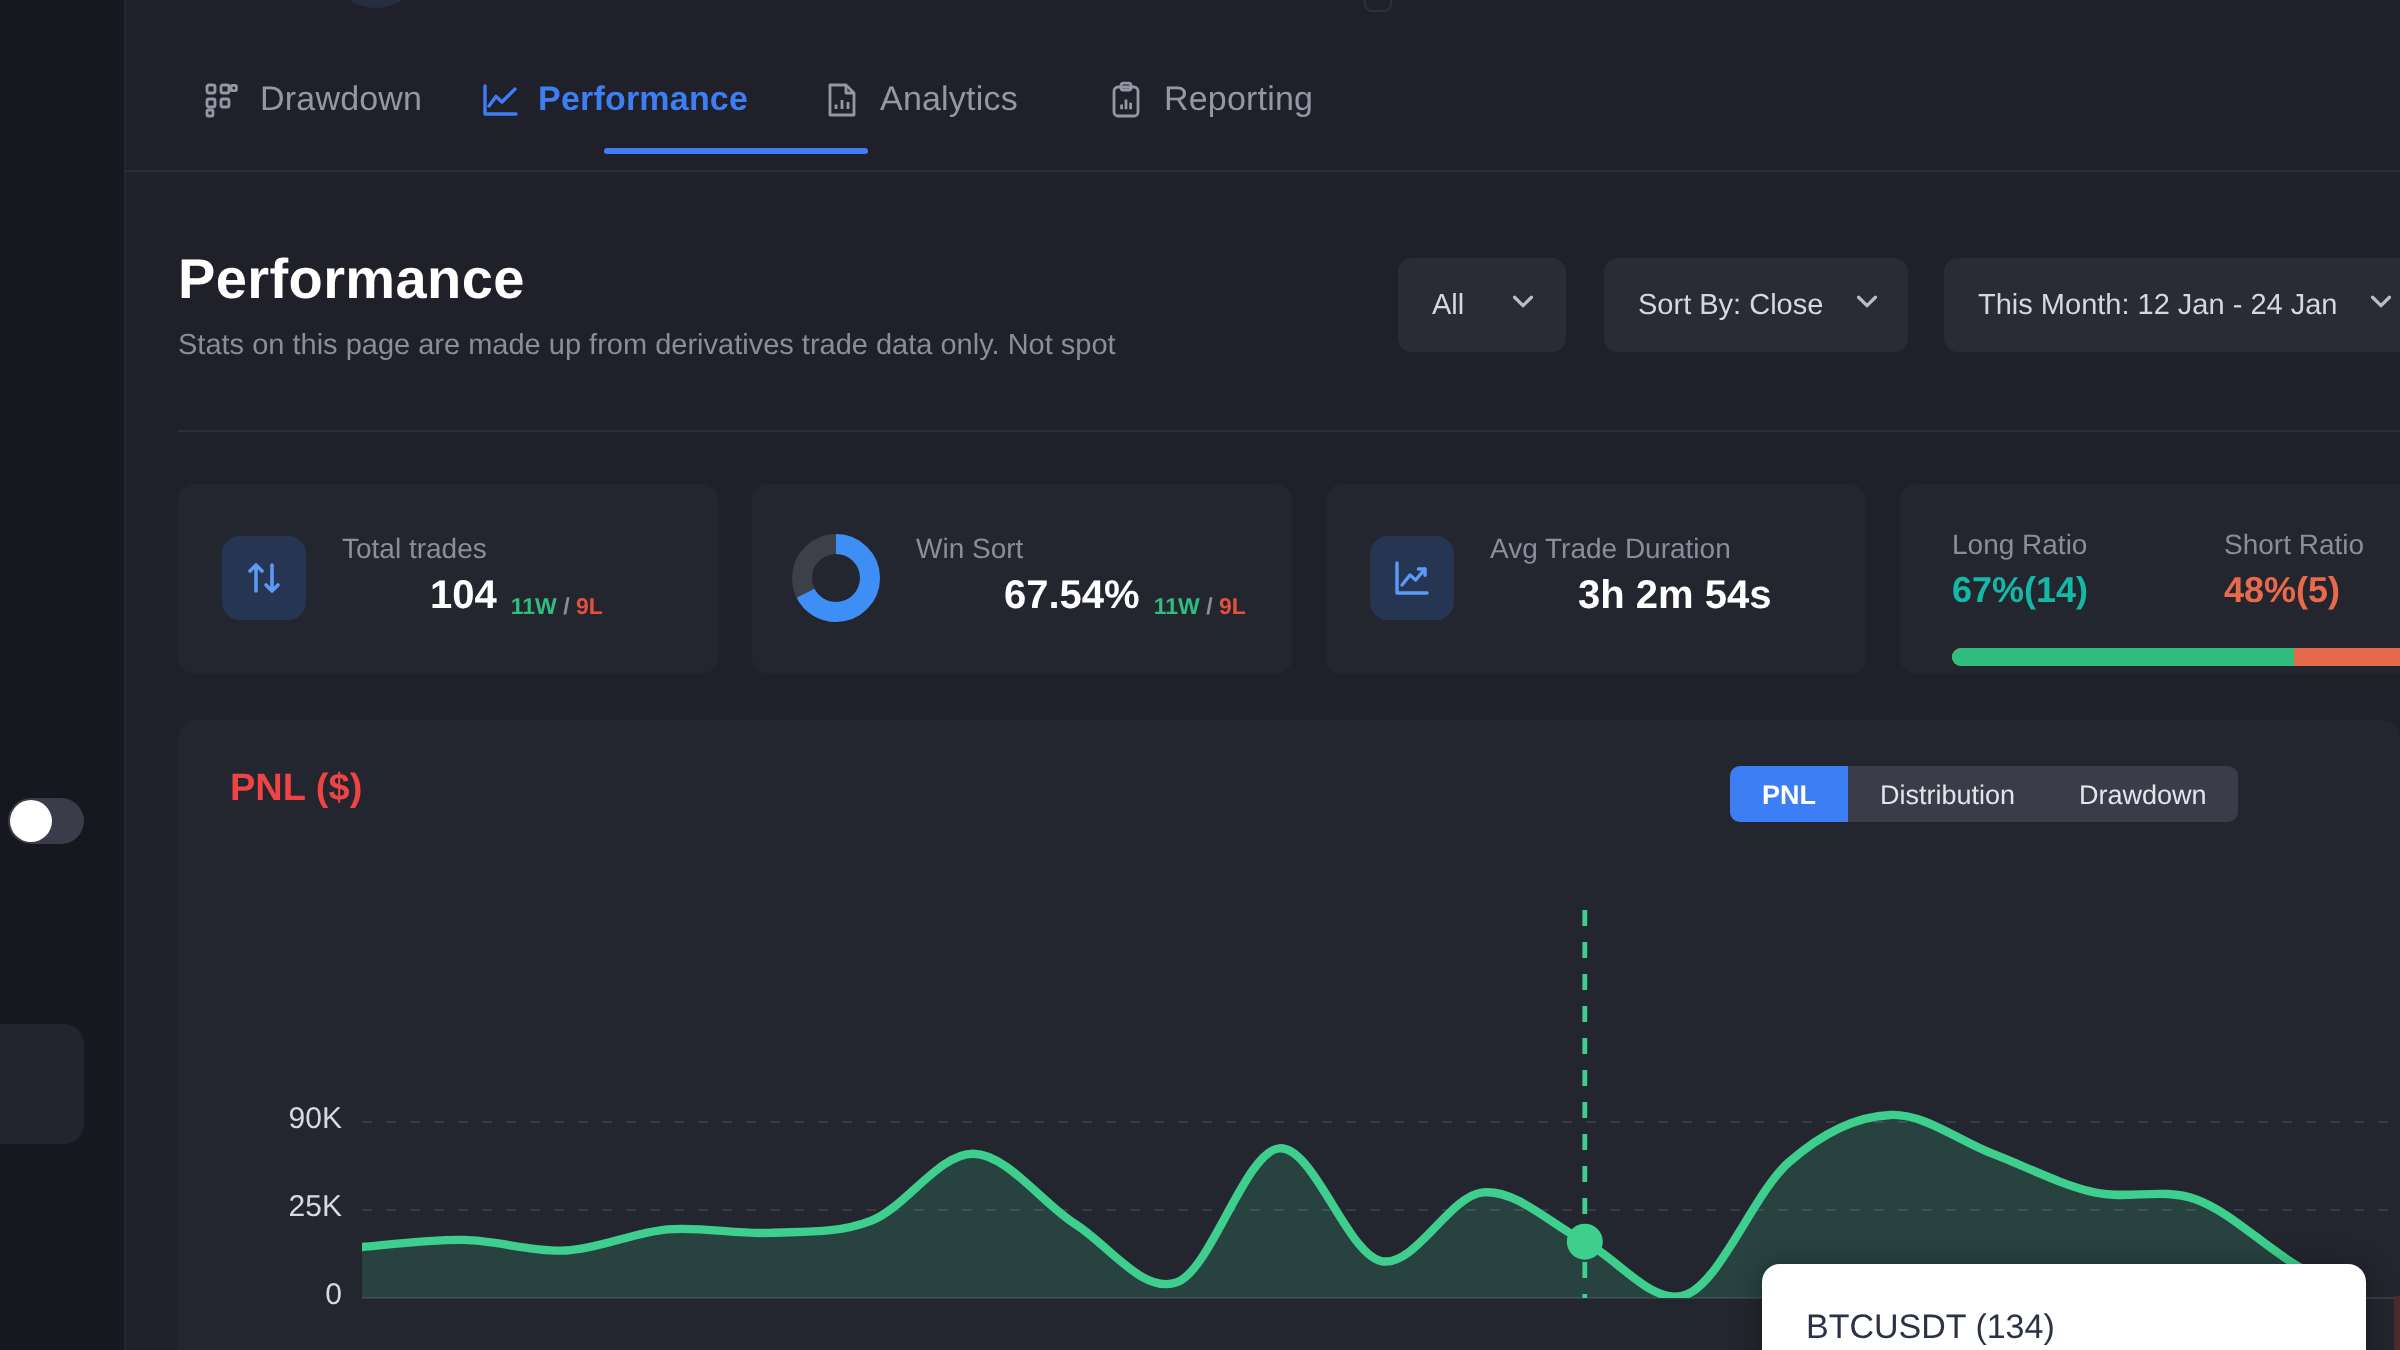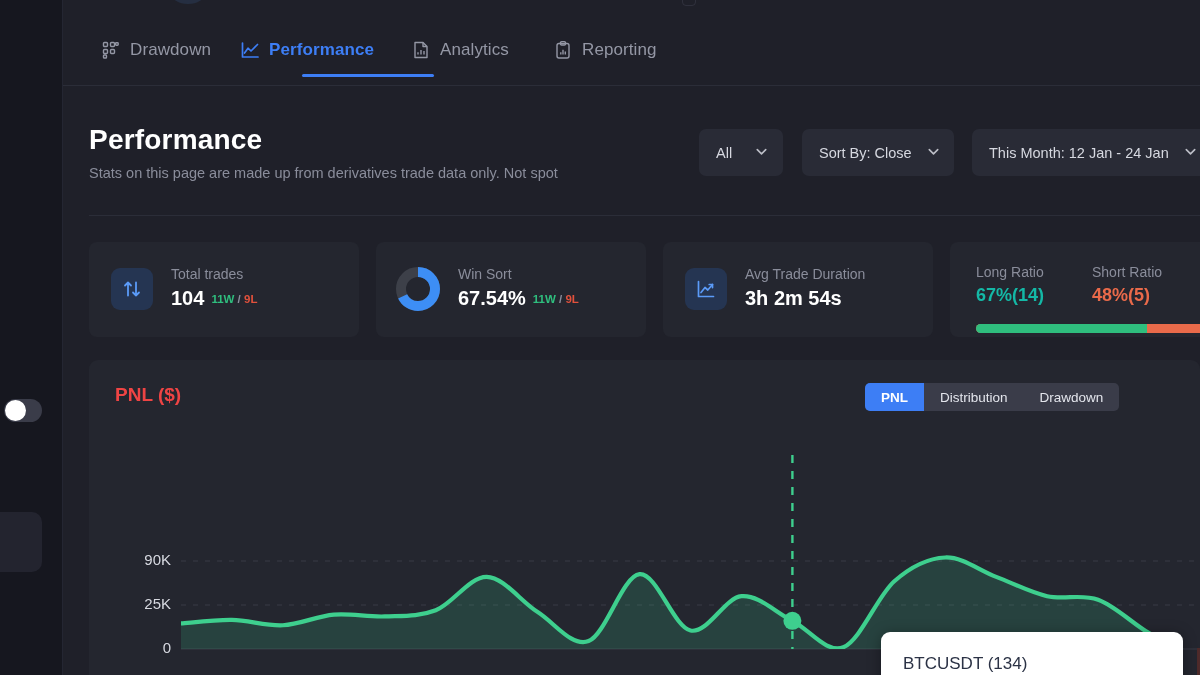--- a/index.html
+++ b/index.html
@@ -73,31 +73,31 @@
   #stat-win    { left: 313px; width: 270px; }
   #stat-dur    { left: 600px; width: 270px; }
   #stat-ratio  { left: 887px; width: 270px; }
 
   .stat-icon {
     position: absolute; left: 22px; top: 26px; width: 42px; height: 42px;
     border-radius: 9px; background: #253552; display: flex; align-items: center; justify-content: center;
   }
   .stat-text { position: absolute; left: 82px; top: 24px; }
   .stat-label { font-size: 14px; color: #8a8d9b; margin-bottom: 5px; }
-  .stat-value { font-size: 20px; font-weight: 700; color: #ffffff; display: flex; align-items: center; gap: 7px; }
+  .stat-value { font-size: 20px; font-weight: 700; color: #ffffff; display: flex; align-items: flex-end; gap: 7px; margin-left: 44px; }
   .wl { font-size: 11.5px; font-weight: 700; }
   .wl .w { color: #2fbe7e; }
   .wl .sep { color: #8a8d9b; }
   .wl .l { color: #e2513c; }
 
   .donut { position: absolute; left: 18px; top: 23px; width: 48px; height: 48px; }
 
   .ratio-head { position: absolute; top: 22px; width: 100%; }
   .ratio-col-l { position: absolute; left: 26px; }
-  .ratio-col-r { position: absolute; left: 142px; }
+  .ratio-col-r { position: absolute; left: 162px; }
   .ratio-lbl { font-size: 14px; color: #8a8d9b; margin-bottom: 5px; white-space: nowrap; }
   .ratio-val { font-size: 18px; font-weight: 700; white-space: nowrap; }
   .ratio-val.long { color: #14b8a6; }
   .ratio-val.short { color: #e96a4a; }
   .ratio-bar {
     position: absolute; left: 26px; top: 82px; width: 255px; height: 9px; border-radius: 5px;
     overflow: hidden; background: #e96a4a; display: flex;
   }
   .ratio-bar .long-seg { height: 100%; background: #2fbe7e; }
 

